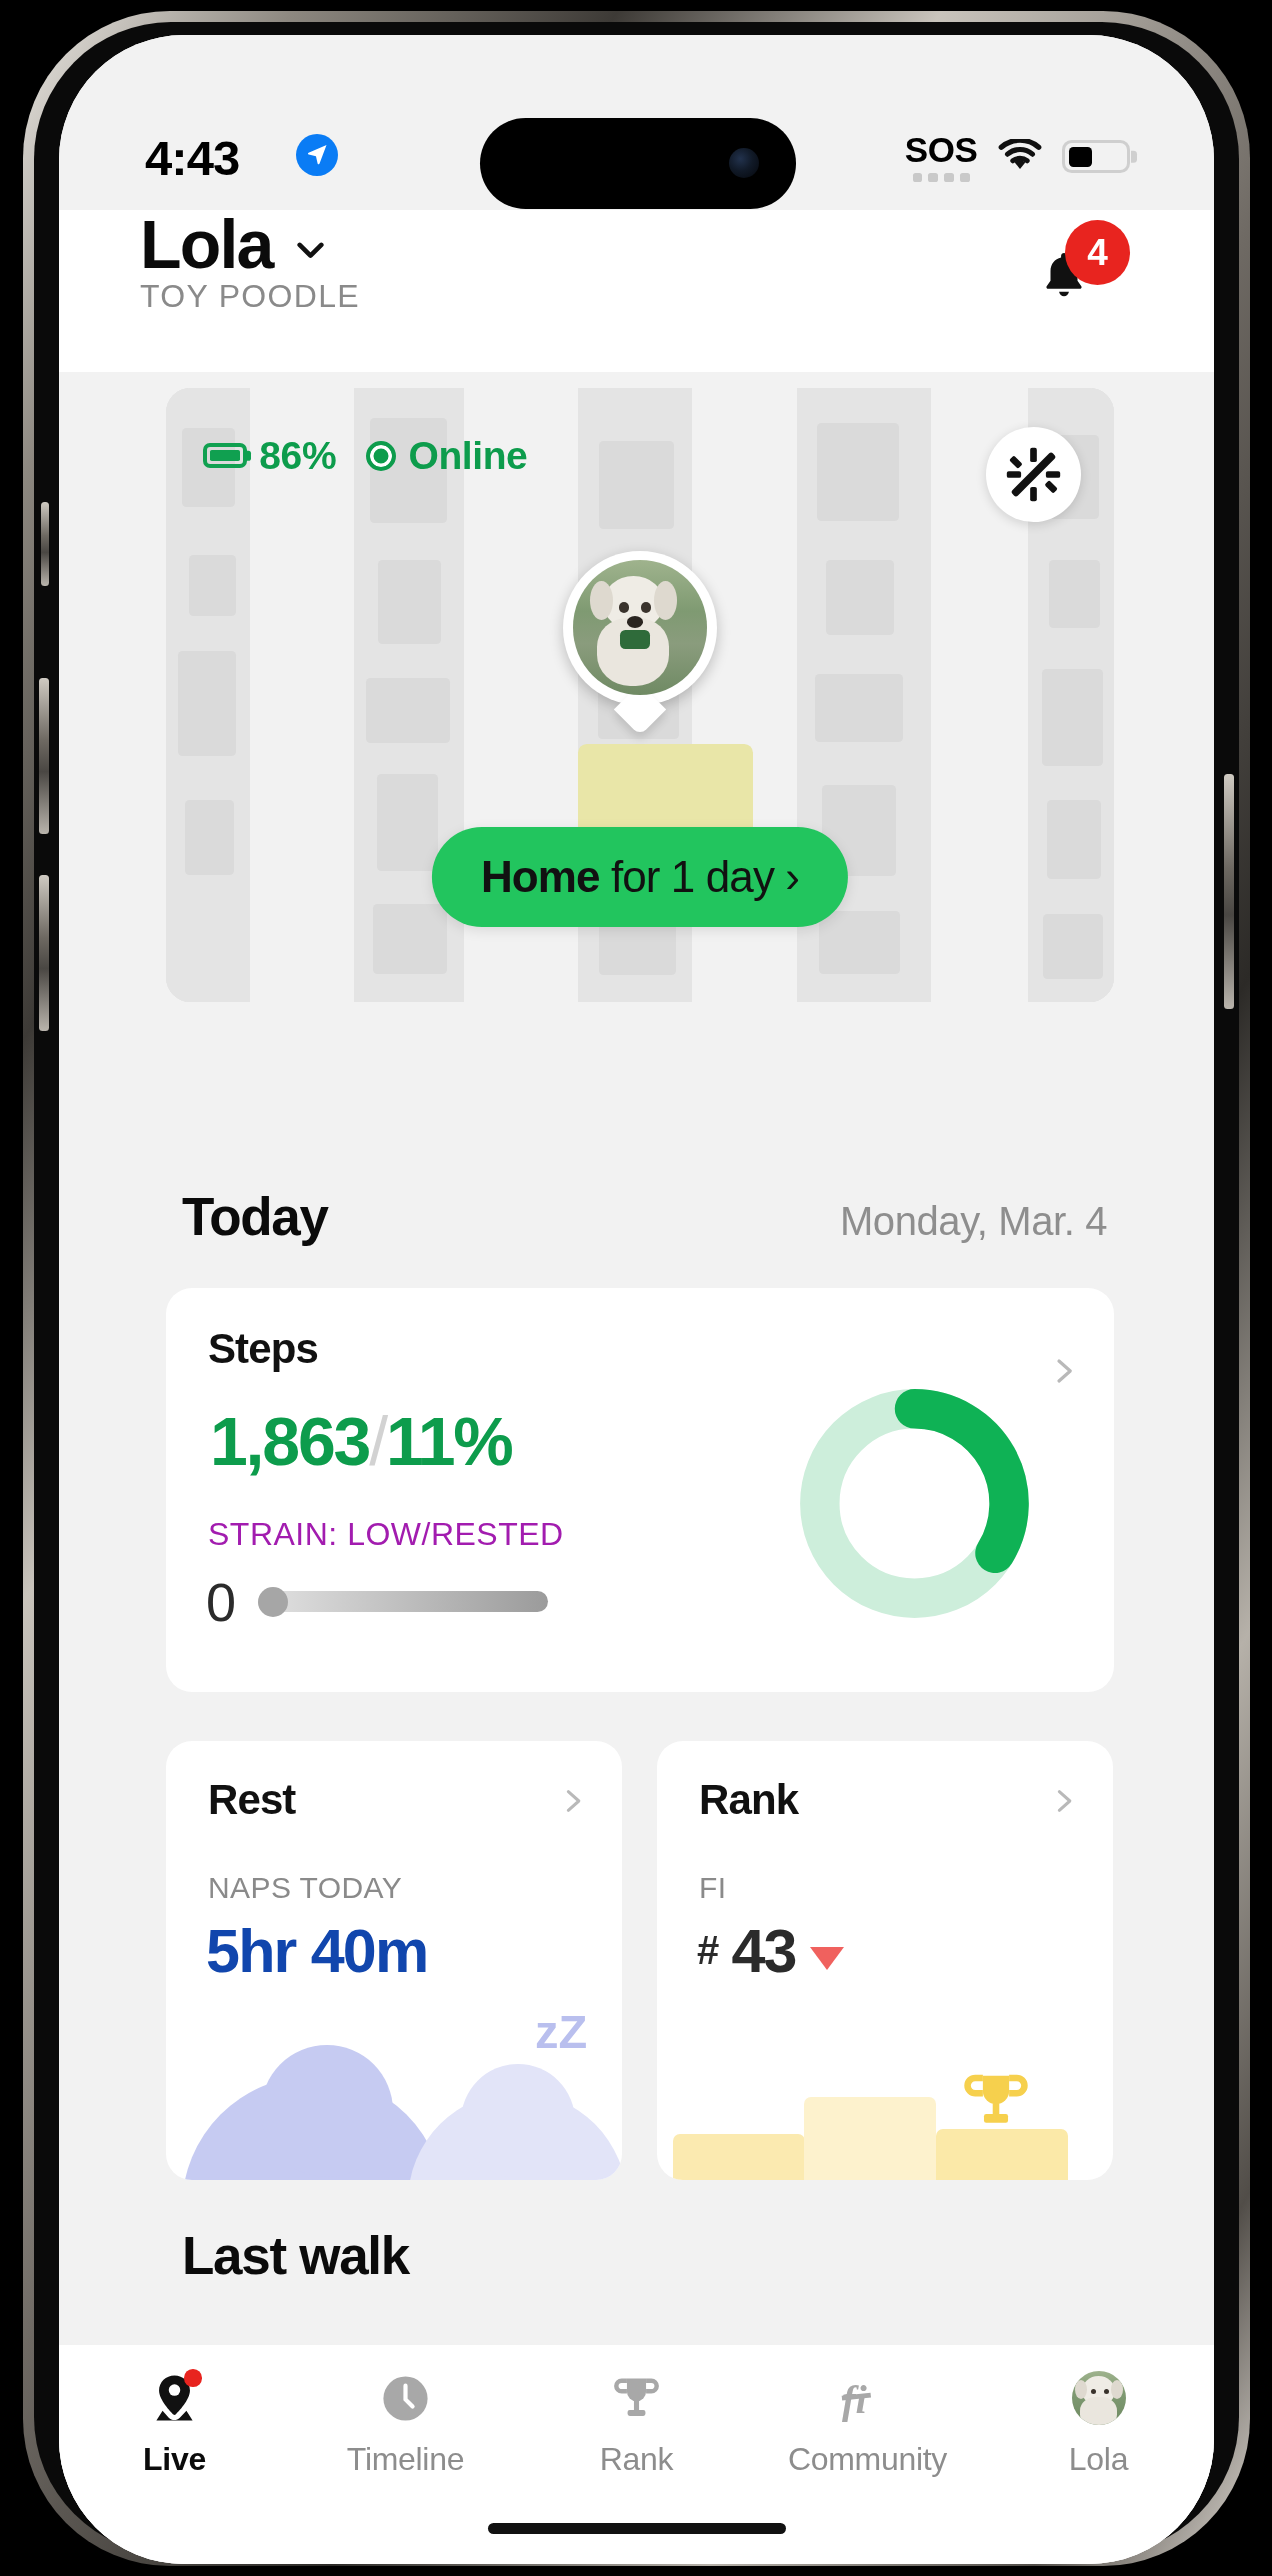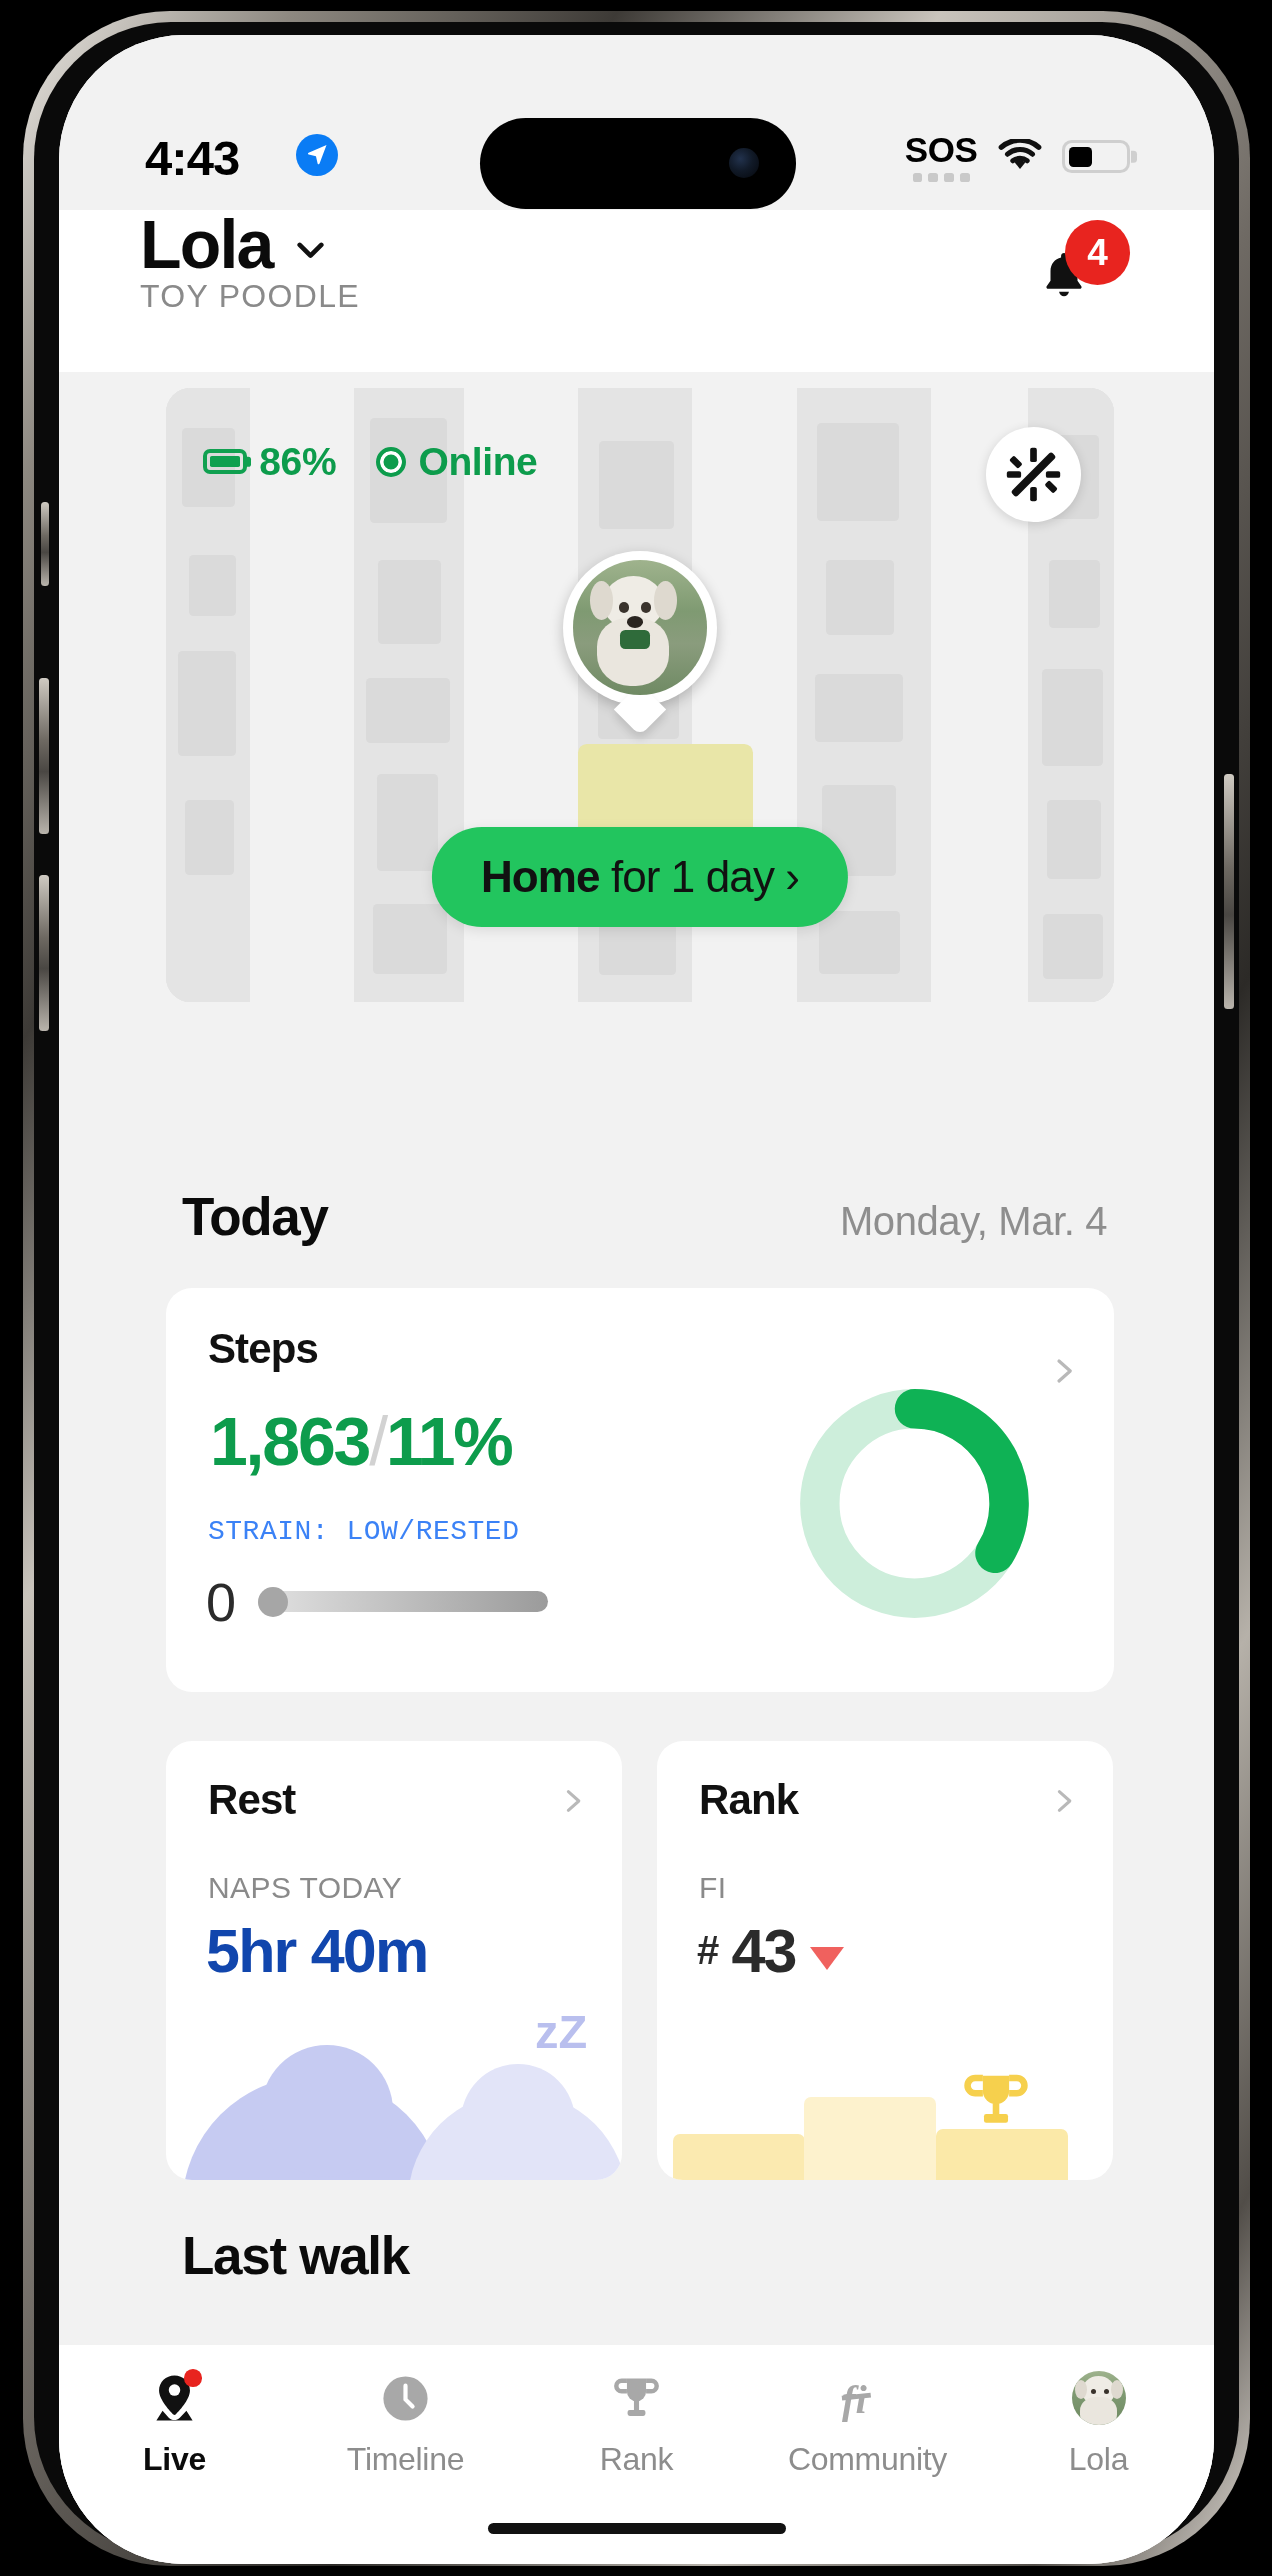--- a/index.html
+++ b/index.html
@@ -124,22 +124,22 @@
     width: 948px; height: 614px;
     border-radius: 24.6px; overflow: hidden;
     background: #e2e2e2;
   }
   .map-bg { position: absolute; inset: 0; background: #e4e4e4; }
   .road { position: absolute; background: #f2f2f2; }
   .blk { position: absolute; background: #dadada; border-radius: 4.4px; }
   .park { position: absolute; background: #e9e6a8; border-radius: 8.8px; }
 
   .map-status {
-    position: absolute; left: 37px; top: 52px;
-    display: flex; align-items: center; gap: 40px; z-index: 6; text-align: right;
+    position: absolute; left: 37px; top: 46px;
+    display: flex; align-items: center; gap: 30px; z-index: 6; text-align: right;
   }
   .ms-item { display: flex; align-items: center; gap: 12.3px; }
   .ms-batt {
     width: 44px; height: 24.6px; border: 4.4px solid #10a050; border-radius: 7px;
     position: relative; padding: 2.6px;
   }
   .ms-batt::after {
     content:""; position:absolute; right:-8px; top:50%; transform:translateY(-50%);
     width:4.4px; height:10.5px; background:#10a050; border-radius:0 2.6px 2.6px 0;
   }
@@ -201,21 +201,21 @@
   .today-date { font-size: 40px; font-weight: 400; color: #8e8e8e; letter-spacing: -0.4px; }
 
   
   .card { background: #fff; border-radius: 26px; position: absolute; }
   .steps-card { left: 107px; top: 1253px; width: 948px; height: 404px; overflow: hidden; }
   .steps-title { position:absolute; left: 42px; top: 37px; font-size: 42px; font-weight: 700; color:#111; letter-spacing:-0.9px; }
   .steps-val { position:absolute; left: 44px; top: 114px; font-size: 68px; font-weight: 700; letter-spacing: -2.2px; white-space: nowrap; }
   .steps-val .n { color: #0d9c4c; }
   .steps-val .sep { color: #d2d2d2; font-weight: 500; }
   .steps-val .p { color: #0d9c4c; }
-  .strain-label { position:absolute; left: 42px; top: 228px; font-size: 28px; color:#3b82f6; letter-spacing:0.5px;font-family:Liberation Mono, monospace; }
+  .strain-label { position:absolute; left: 42px; top: 228px; font-size: 32px; color:#a21caf; letter-spacing:0.5px; }
   .strain-row { position:absolute; left: 40px; top: 283px; display:flex; align-items:center; gap: 23px; }
   .strain-num { font-size: 54px; font-weight: 500; color:#2b2b2b; letter-spacing:-0.9px; }
   .strain-track {
     width: 290px; height: 21px; border-radius: 12.3px;
     background: linear-gradient(90deg,#e2e2e2 0%, #9b9b9b 100%);
     position: relative;
   }
   .strain-knob {
     position:absolute; left:0; top:50%; transform:translateY(-50%);
     width: 30px; height: 30px; border-radius:50%; background:#a6a6a6;

